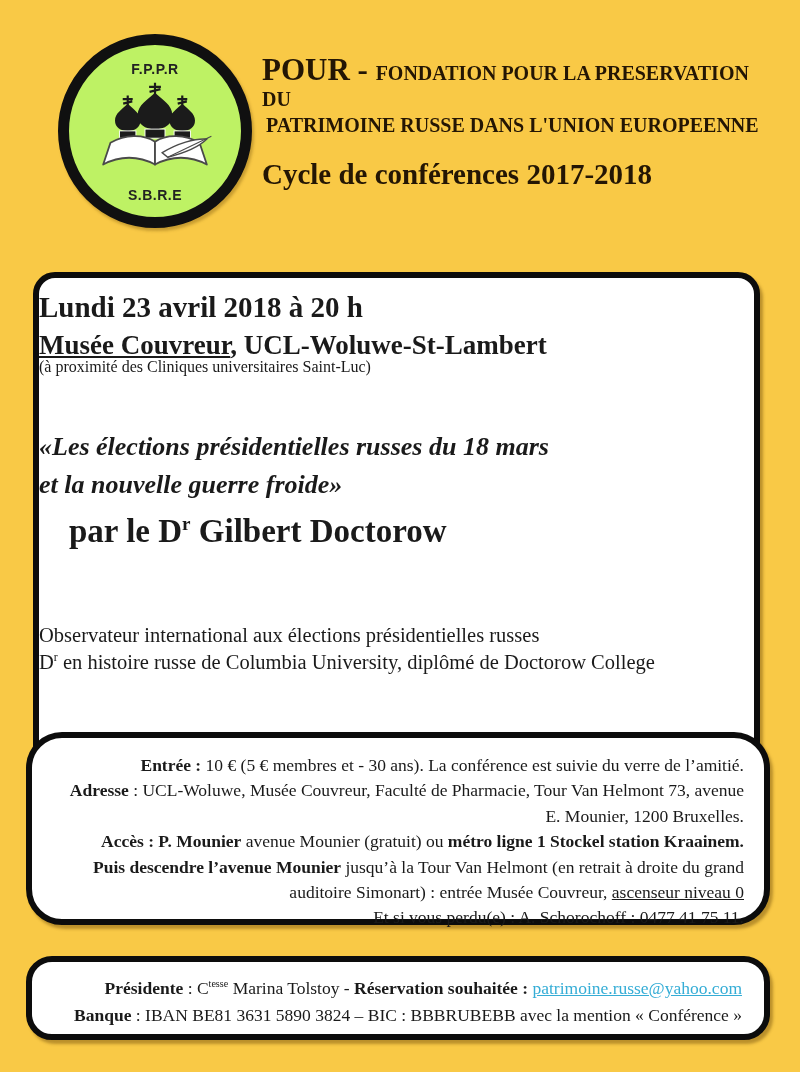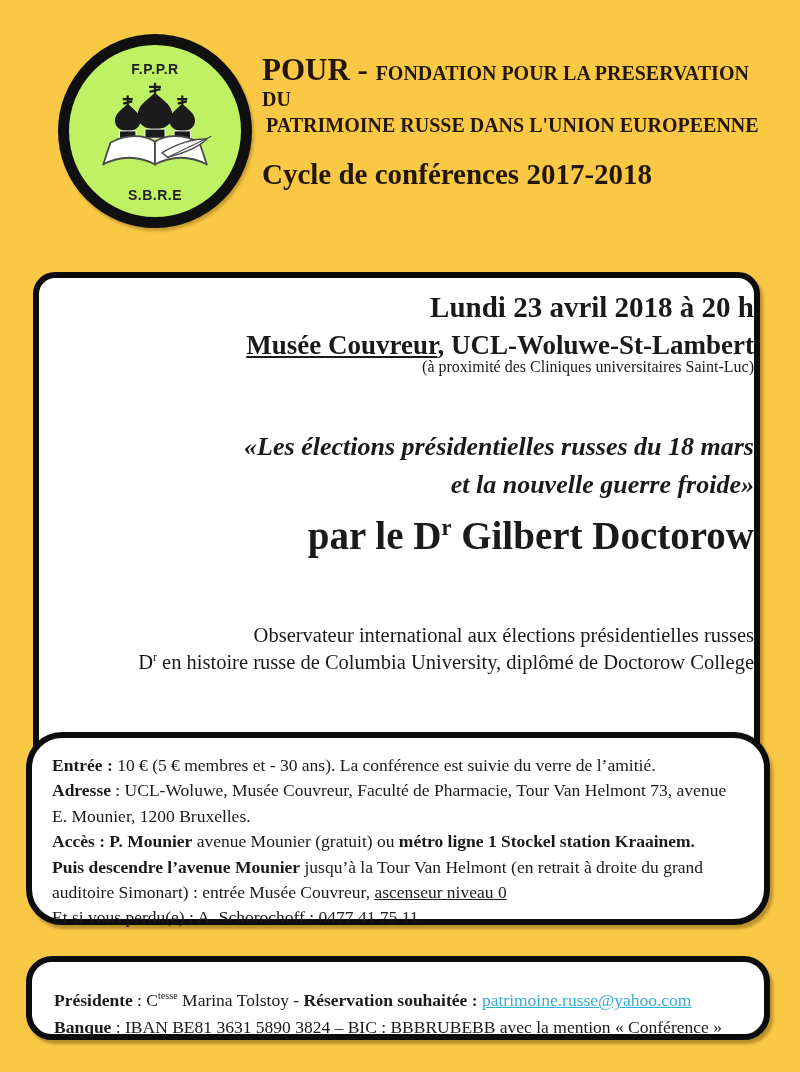--- a/index.html
+++ b/index.html
@@ -28,31 +28,32 @@
   .org{position:absolute;left:262px;top:52px;width:510px;color:#241604;font-weight:bold;}
   .org-abbr{font-size:31px;}
   .org-caps{font-size:20px;}
   .org-line2{font-size:20px;margin-top:3px;margin-left:4px;}
   .cycle{position:absolute;left:262px;top:158px;font-size:29px;font-weight:bold;color:#241604;font-family:Liberation Serif, serif;}
 
   
   .box{
     position:absolute;background:#fff;border:6px solid #0c0c0c;box-sizing:border-box;
     box-shadow:3px 4px 3px rgba(110,75,10,.45);
+    text-align:right;
   }
-  .box1{left:33px;top:272px;width:727px;height:519px;border-radius:22px;text-align:right;}
+  .box1{left:33px;top:272px;width:727px;height:519px;border-radius:22px;text-align:left;}
   .box2{left:26px;top:732px;width:744px;height:193px;border-radius:36px;padding:15px 20px 0 20px;font-size:17.5px;line-height:25.4px;}
-  .box3{left:26px;top:956px;width:744px;height:84px;border-radius:26px;padding:25px 22px 0 22px;font-size:17.5px;line-height:27px;}
+  .box3{left:26px;top:956px;width:744px;height:84px;border-radius:26px;padding:13px 22px 0 22px;font-size:17.5px;line-height:27px;}
 
   .box1 > div{position:absolute;left:0;right:0;}
   .dt{top:13px;font-size:29px;font-weight:bold;}
   .venue{top:52px;font-size:27px;font-weight:bold;}
   .note{top:80px;font-size:16px;}
   .title{top:150px;font-size:26px;font-weight:bold;font-style:italic;line-height:38px;}
-  .by{top:235px;font-size:39px;font-weight:bold;}
+  .by{top:235px;font-size:33px;font-weight:bold;padding-left:30px;}
   .bio{top:344px;font-size:20.5px;line-height:27px;}
 
   sup{font-size:58%;line-height:0;}
   .line{margin:0;}
   .u{text-decoration:underline;}
   b{font-weight:bold;}
   a.email{color:#35ADD6;text-decoration:underline;cursor:pointer;}
 </style>
 </head>
 <body>

